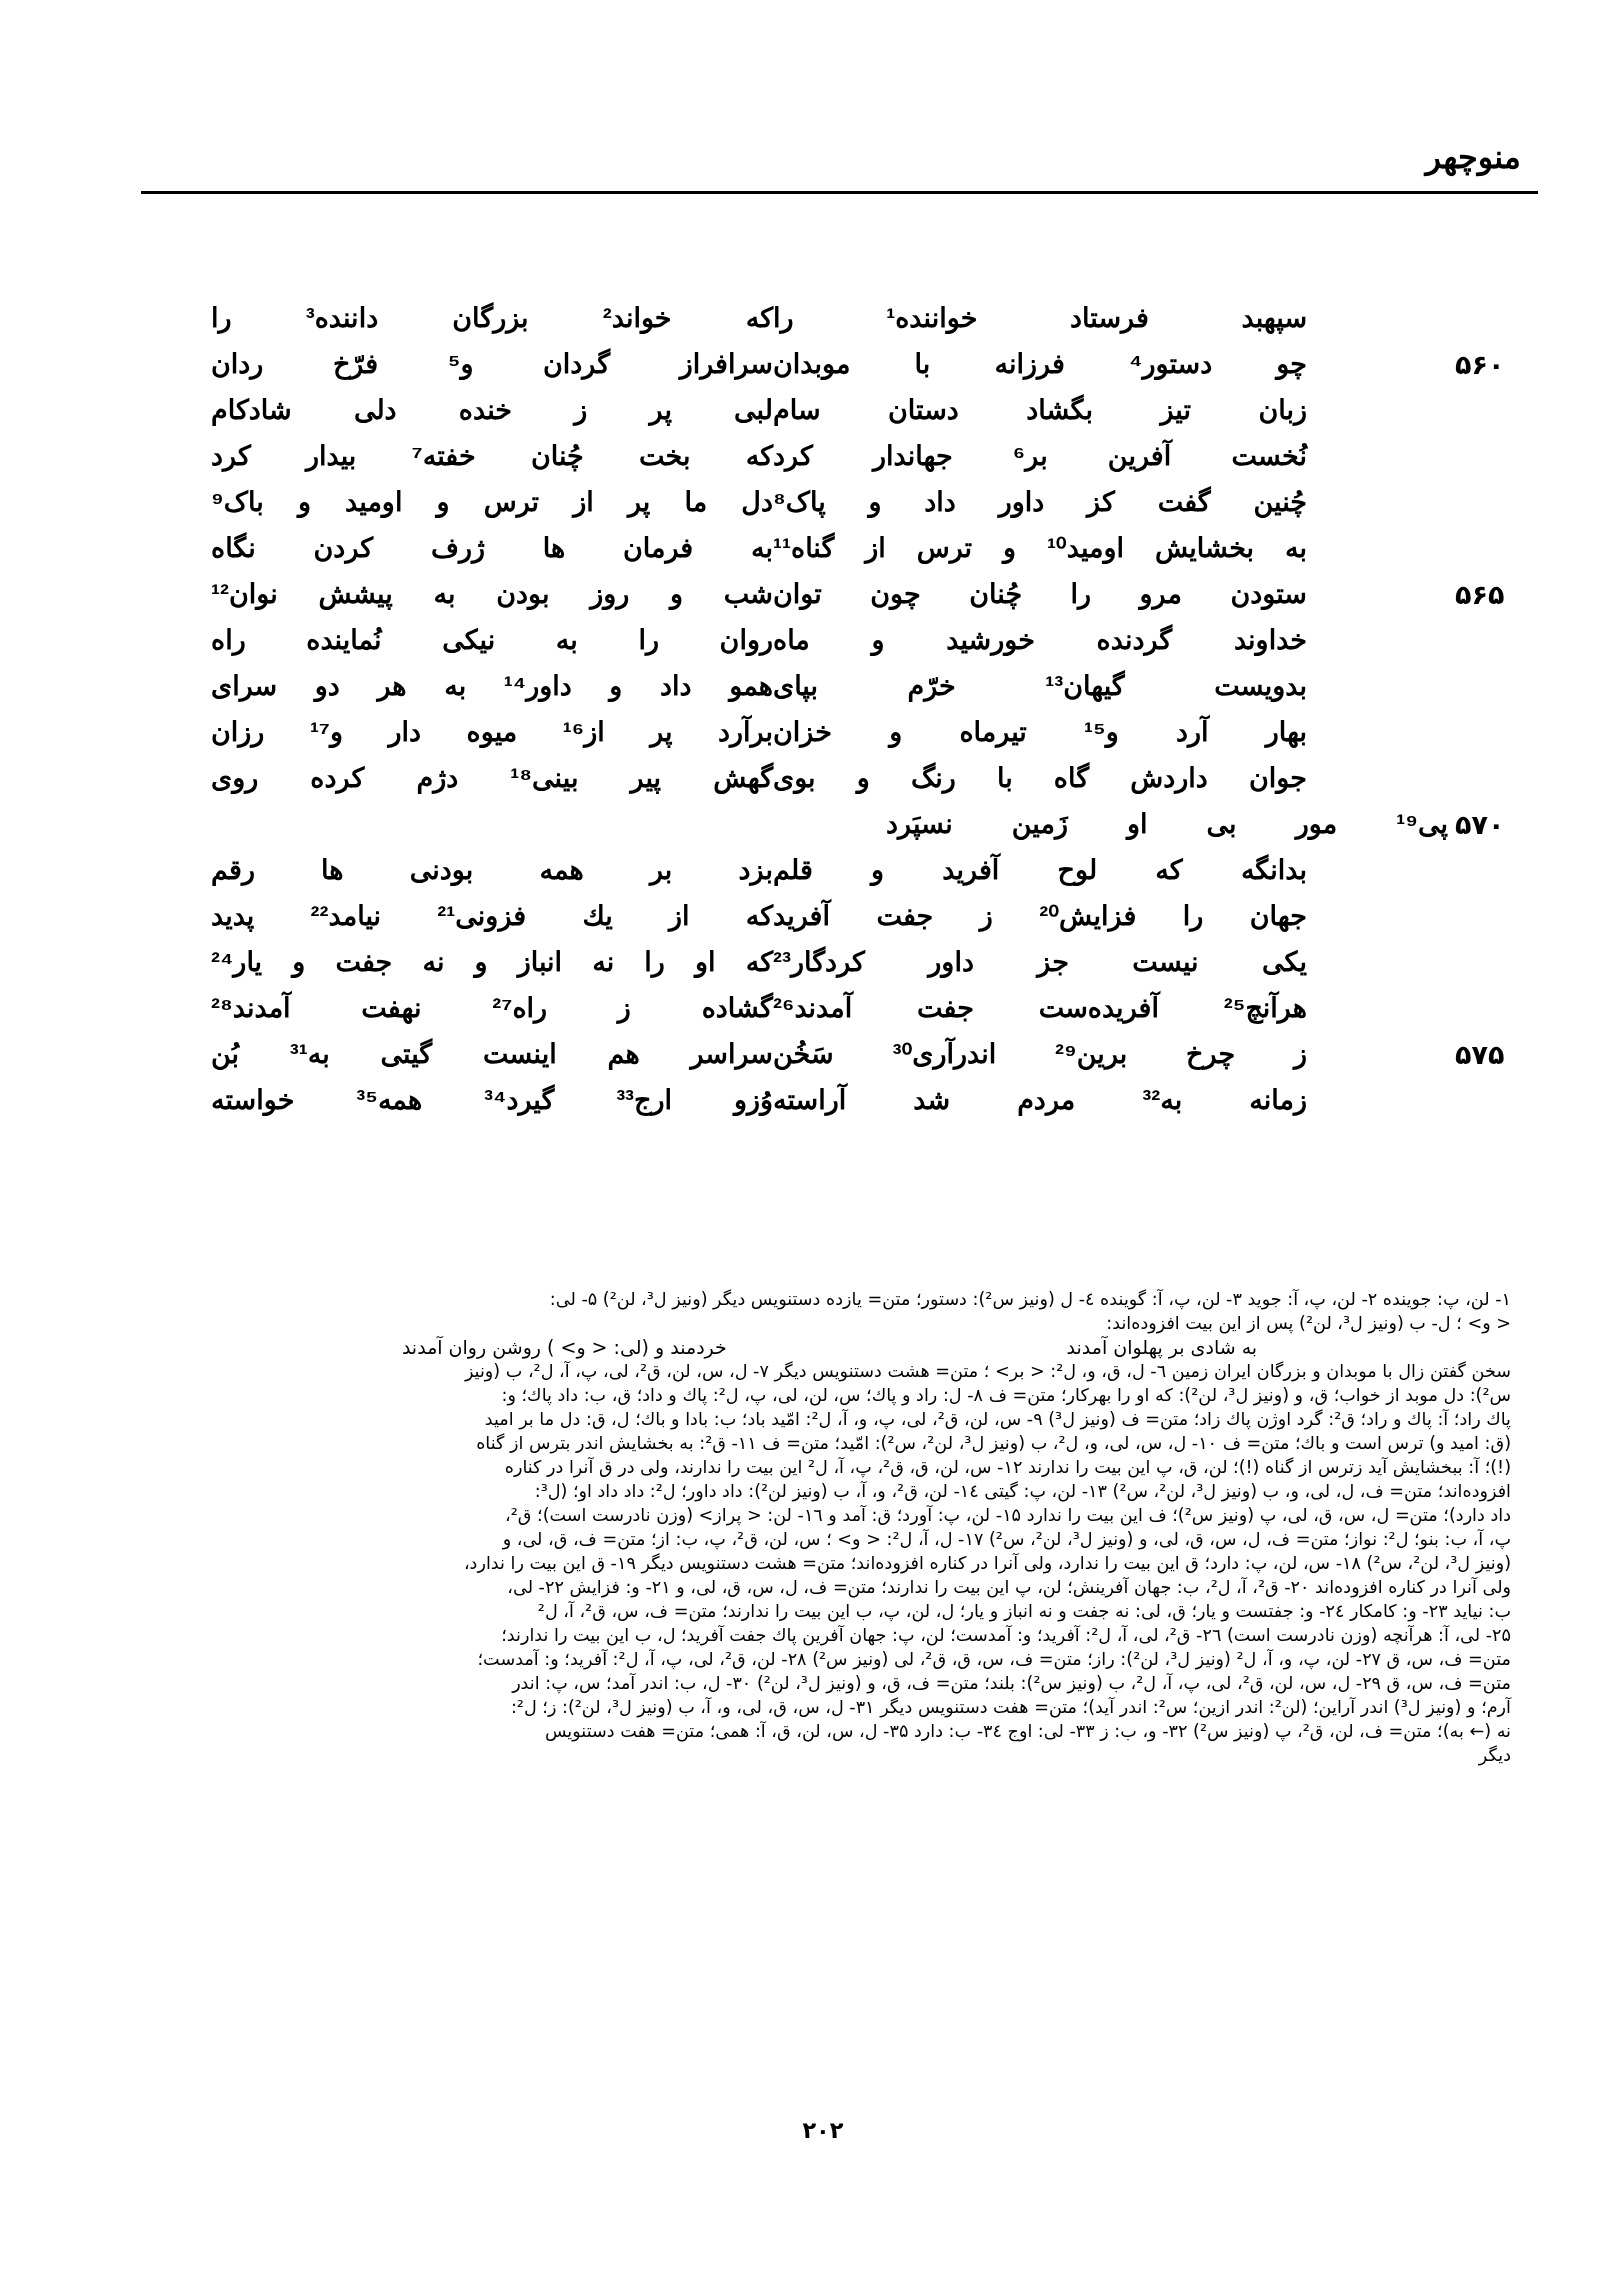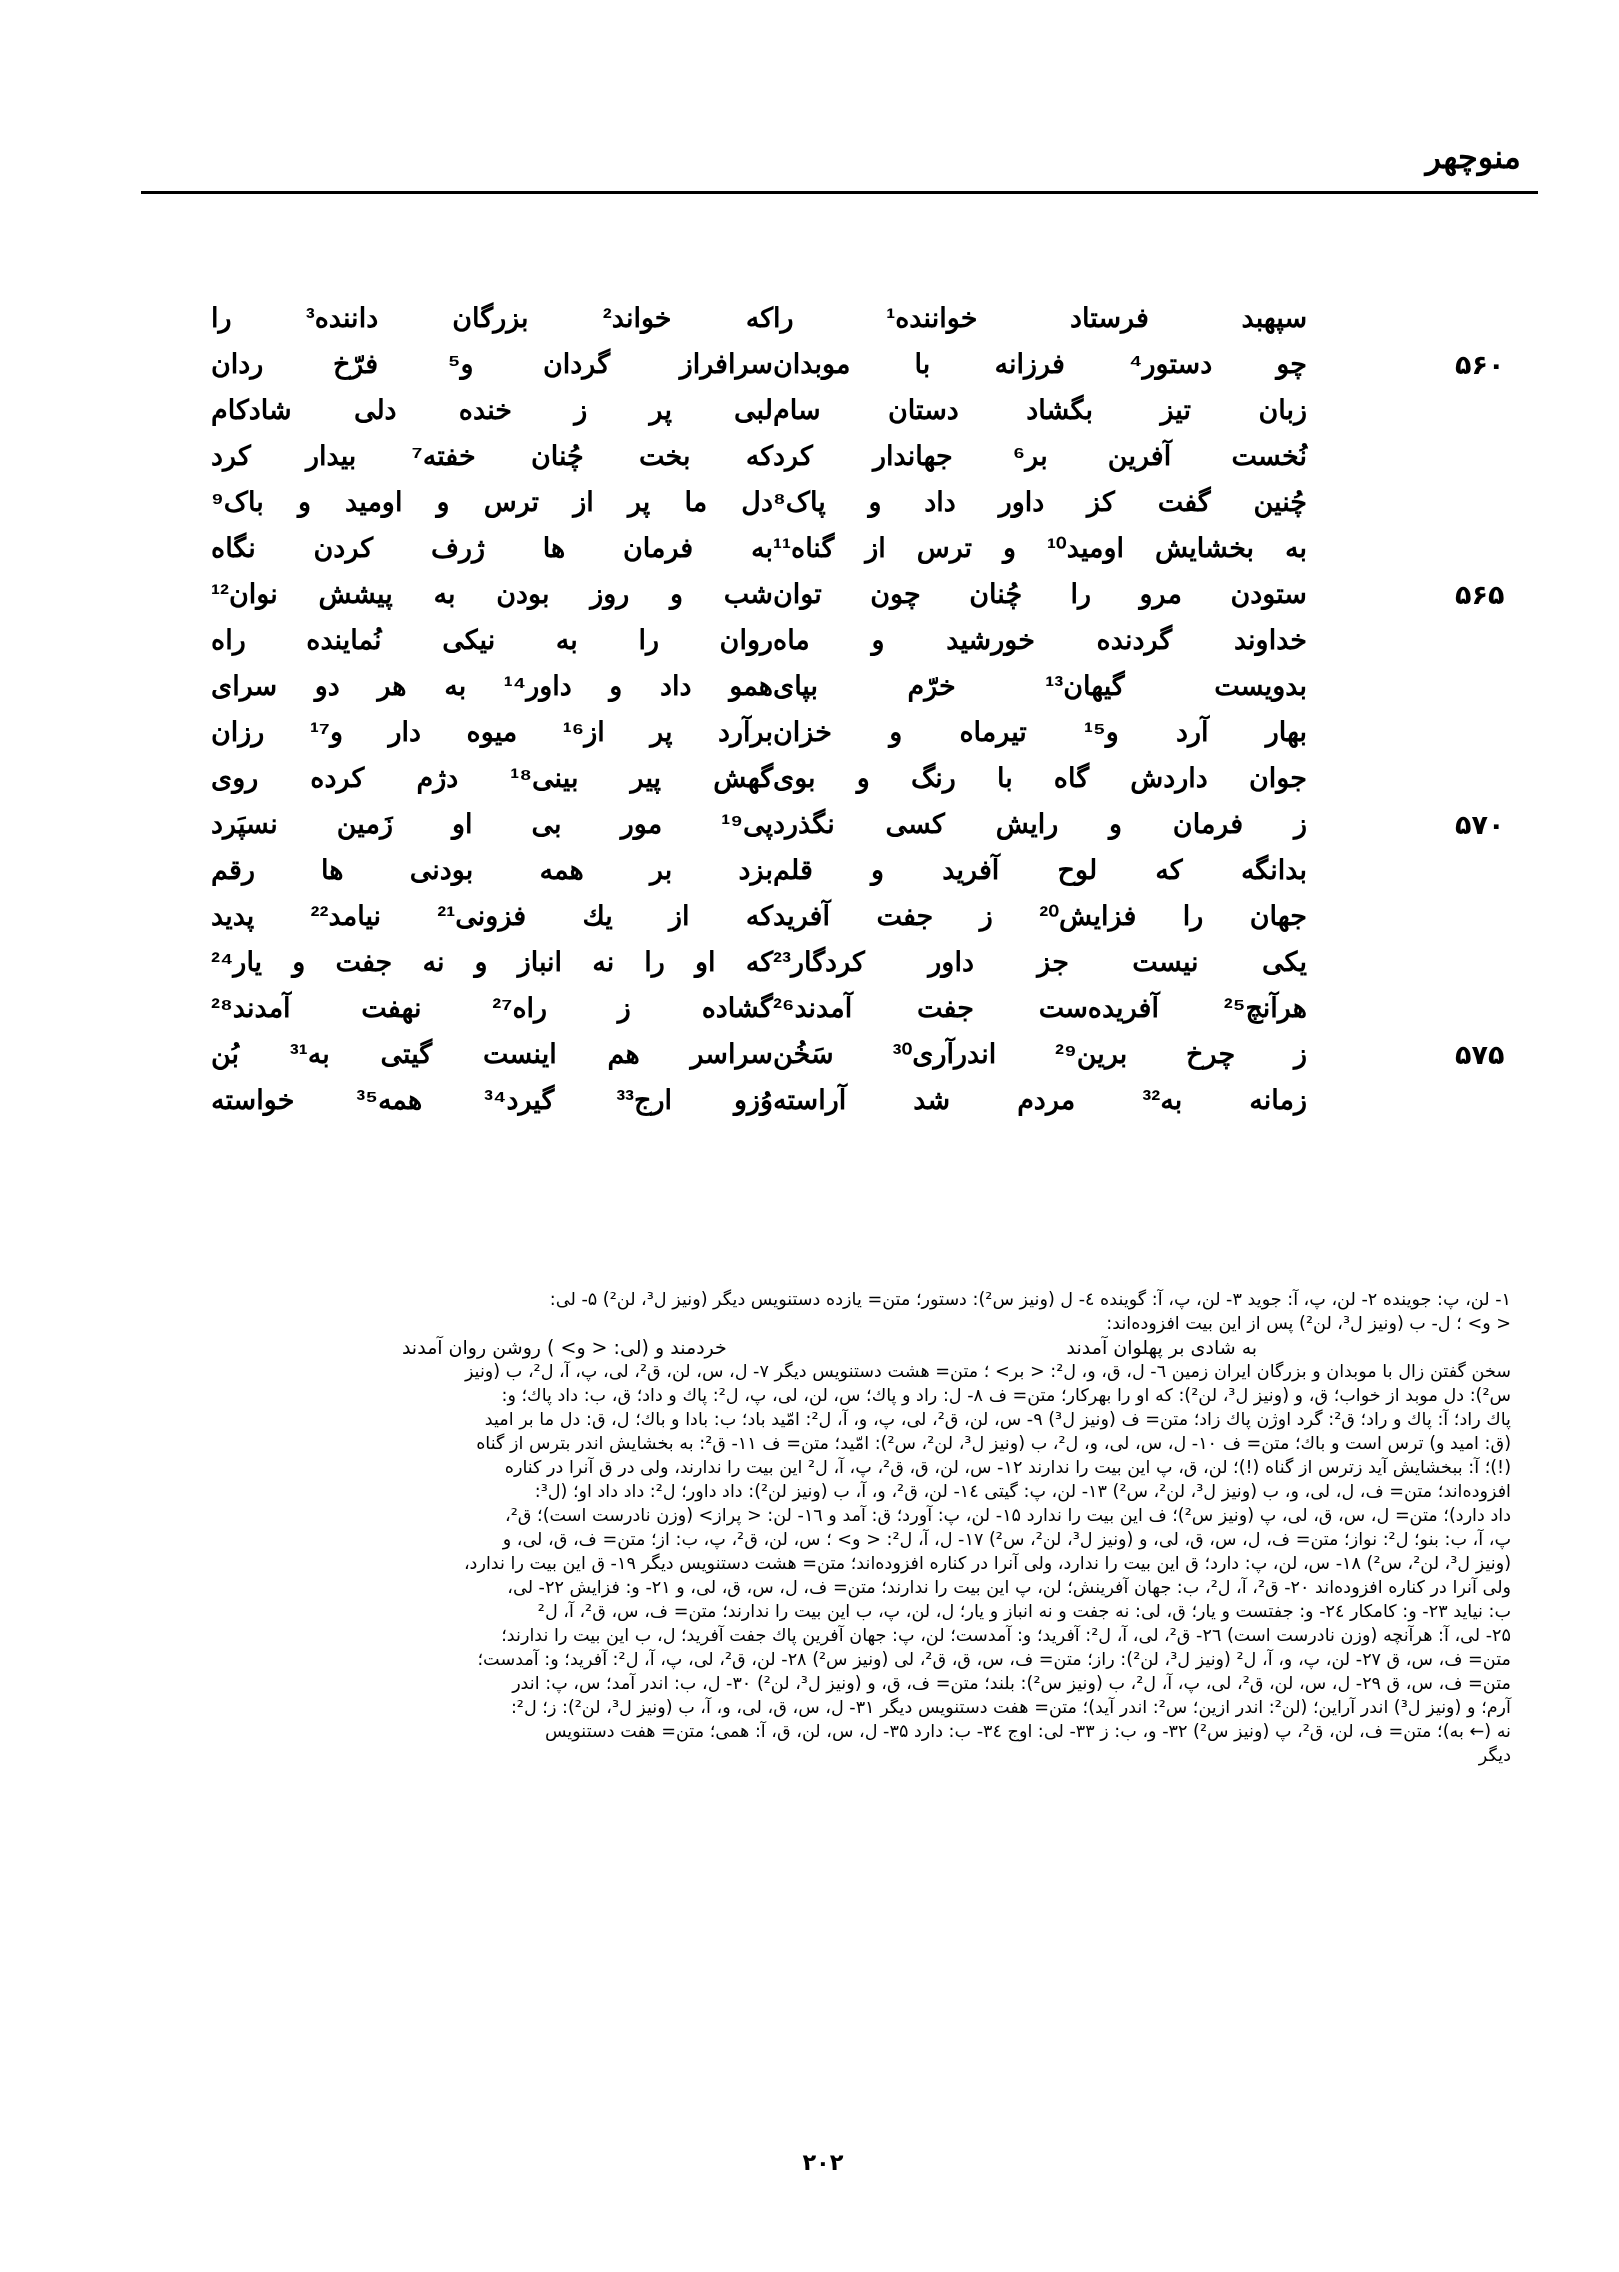--- a/index.html
+++ b/index.html
@@ -35,21 +35,21 @@
     position: absolute; top: 1287px; left: 148px; width: 1363px;
     font-family: "DejaVu Sans", sans-serif; font-size: 17.6px; line-height: 24px;
     text-align: justify;
   }
   .footnotes .fn-line { display: block; }
   .footnotes .fn-verse {
     display: flex; justify-content: space-around; padding: 0 84px; font-size: 19px;
   }
   .page-number {
     position: absolute; top: 2117px; left: 795px; width: 56px; text-align: center;
-    font-family: "DejaVu Sans", sans-serif; font-weight: bold; font-size: 22.5px; margin-top: 32px;
+    font-family: "DejaVu Sans", sans-serif; font-weight: bold; font-size: 22.5px;
   }
 </style>
 </head>
 <body>
 
 <div class="running-head">منوچهر</div>
 <div class="head-rule"></div>
 
 <div class="poem" id="poem">
     <div class="row">
@@ -102,21 +102,20 @@
       <span class="hemistich second">بهار آرد و¹⁵ تیرماه و خزان</span>
       <span class="hemistich first">برآرد پر از¹⁶ میوه دار و¹⁷ رزان</span>
     </div>
     <div class="row">
       <span class="verse-num"></span>
       <span class="hemistich second">جوان داردش گاه با رنگ و بوی</span>
       <span class="hemistich first">گهش پیر بینی¹⁸ دژم کرده روی</span>
     </div>
     <div class="row">
       <span class="verse-num">۵۷۰</span>
-      <span class="hemistich second">ز فرمان و رایش کسی نگذرد</span>
       <span class="hemistich first">پی¹⁹ مور بی او زَمین نسپَرد</span>
     </div>
     <div class="row">
       <span class="verse-num"></span>
       <span class="hemistich second">بدانگه که لوح آفرید و قلم</span>
       <span class="hemistich first">بزد بر همه بودنی ها رقم</span>
     </div>
     <div class="row">
       <span class="verse-num"></span>
       <span class="hemistich second">جهان را فزایش²⁰ ز جفت آفرید</span>

